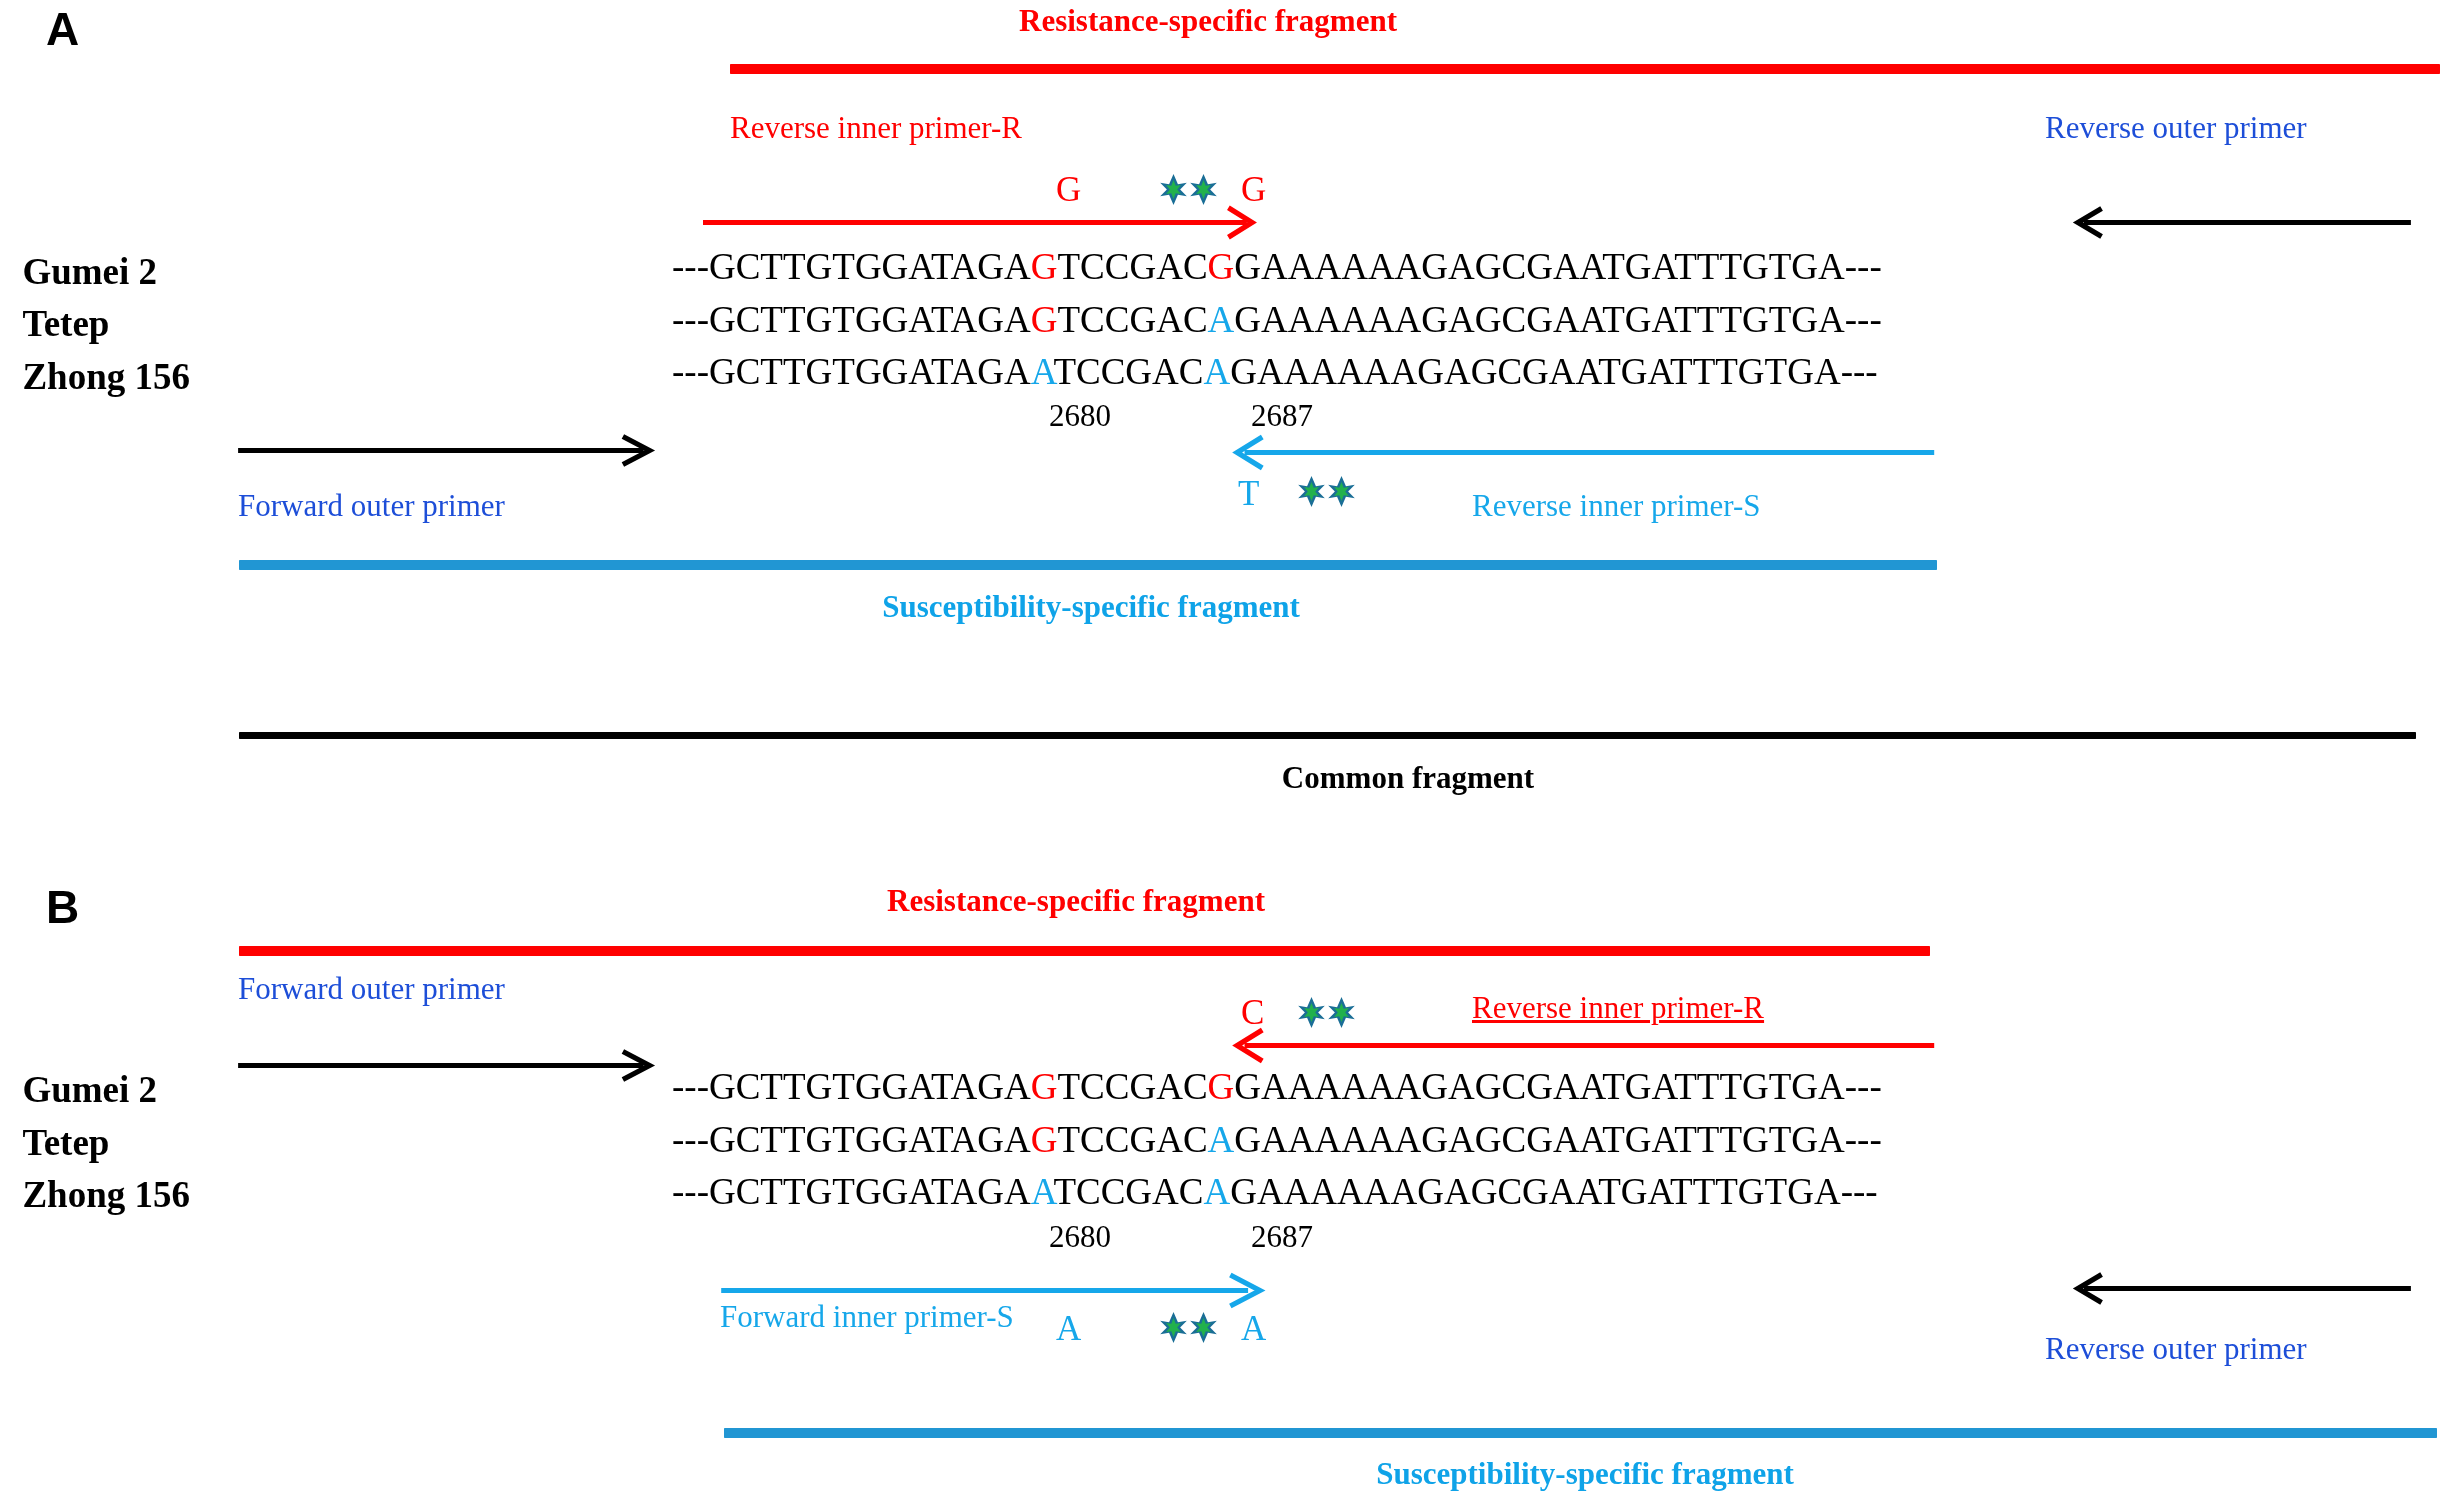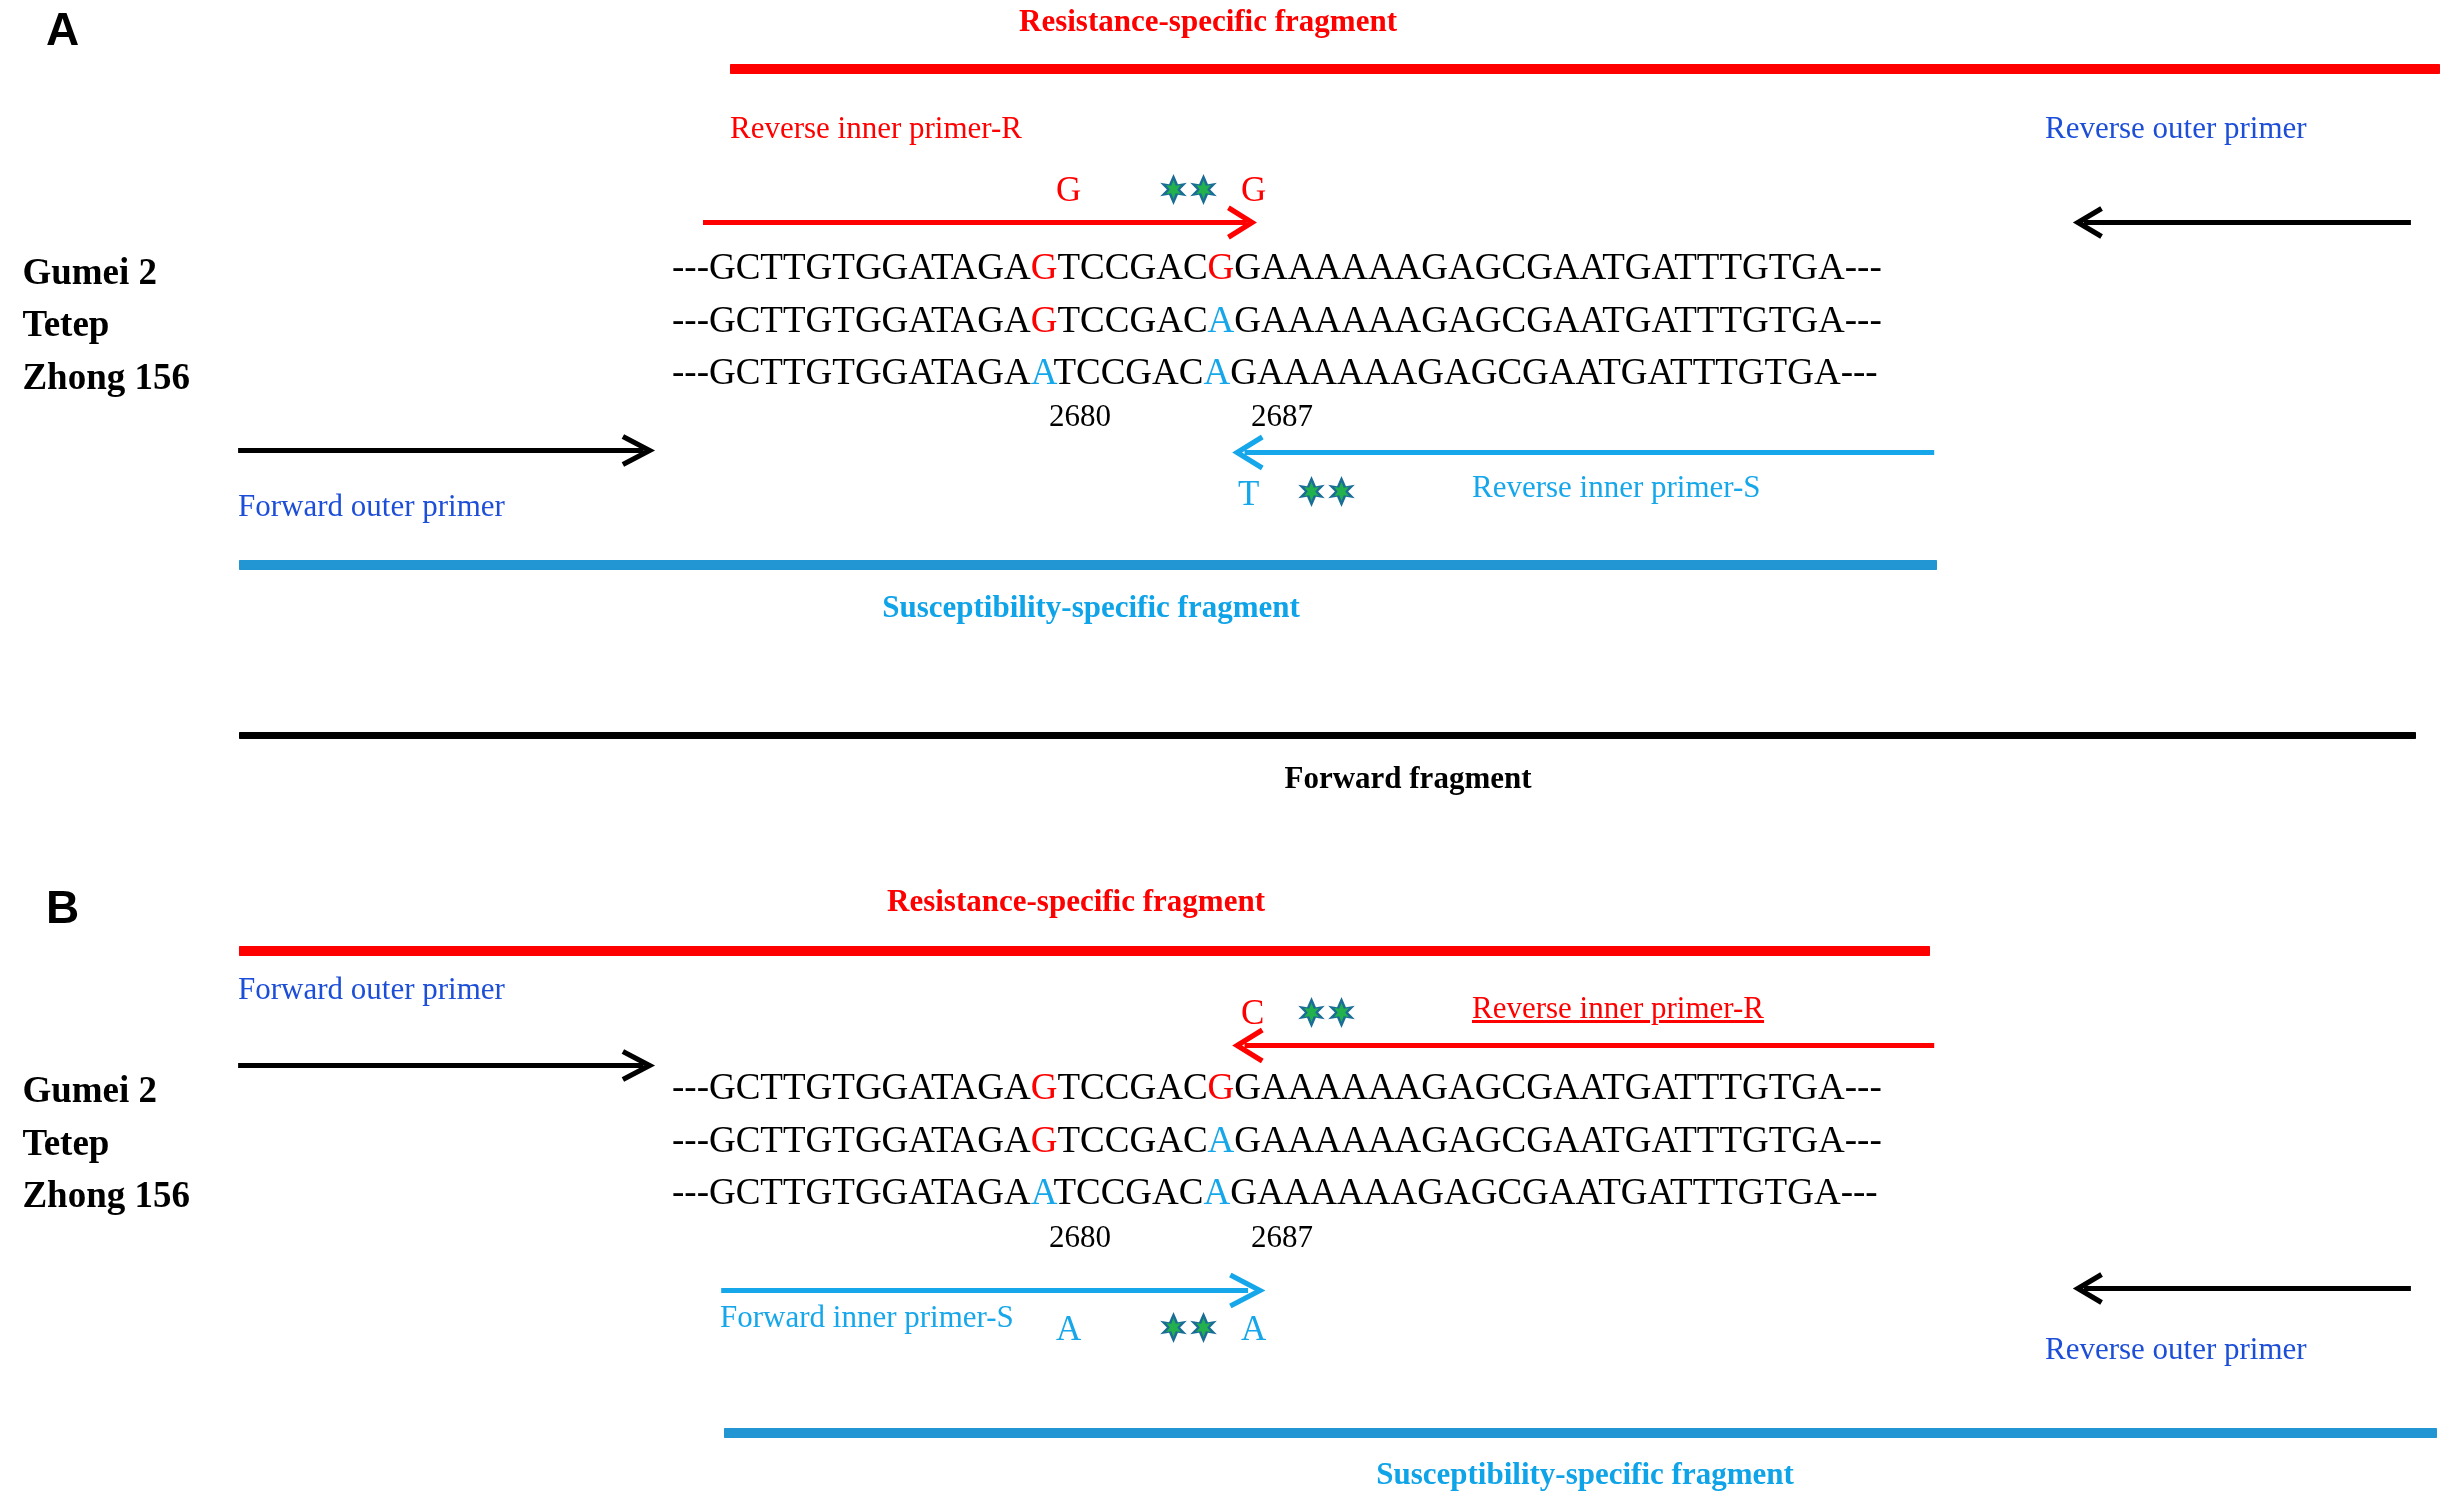--- a/index.html
+++ b/index.html
@@ -94,27 +94,27 @@
   <div class="stars" style="left:1298px;top:476px;">
     <svg width="27" height="31" viewBox="0 0 36 42">
       <polygon points="18,0 24,14 36,12 27,21 36,30 24,28 18,42 12,28 0,30 9,21 0,12 12,14" fill="#1A6E96"></polygon>
       <polygon points="18,8 21,16 28,15 23,21 28,27 21,26 18,34 15,26 8,27 13,21 8,15 15,16" fill="#22B14C"></polygon>
     </svg>
     <svg width="27" height="31" viewBox="0 0 36 42">
       <polygon points="18,0 24,14 36,12 27,21 36,30 24,28 18,42 12,28 0,30 9,21 0,12 12,14" fill="#1A6E96"></polygon>
       <polygon points="18,8 21,16 28,15 23,21 28,27 21,26 18,34 15,26 8,27 13,21 8,15 15,16" fill="#22B14C"></polygon>
     </svg>
   </div>
-  <div class="plain-label lbl-blue" style="left:1472px;top:471px;">Reverse  inner primer-S</div>
+  <div class="plain-label lbl-blue" style="left:1472px;top:490px;">Reverse  inner primer-S</div>
 
   <div class="bar bar-blue" style="left:239px;top:560px;width:1698px;"></div>
   <div class="frag-label frag-blue" style="left:1091px;top:591px;transform:translateX(-50%);">Susceptibility-specific fragment</div>
 
   <div class="bar bar-black" style="left:239px;top:732px;width:2177px;"></div>
-  <div class="frag-label frag-black" style="left:1408px;top:762px;transform:translateX(-50%);">Forward fragment</div>
+  <div class="frag-label frag-black" style="left:1408px;top:762px;transform:translateX(-50%);">Common fragment</div>
 
   <div class="panel-letter abs" style="left:46px;top:884px;">B</div>
 
   <div class="frag-label frag-red" style="left:1076px;top:885px;transform:translateX(-50%);">Resistance-specific fragment</div>
   <div class="bar bar-red" style="left:239px;top:946px;width:1691px;"></div>
 
   <div class="plain-label lbl-black" style="left:238px;top:973px;">Forward outer primer</div>
 
   <div class="base-mark bm-red" style="left:1241px;top:995px;">C</div>
   <div class="stars" style="left:1298px;top:997px;">

